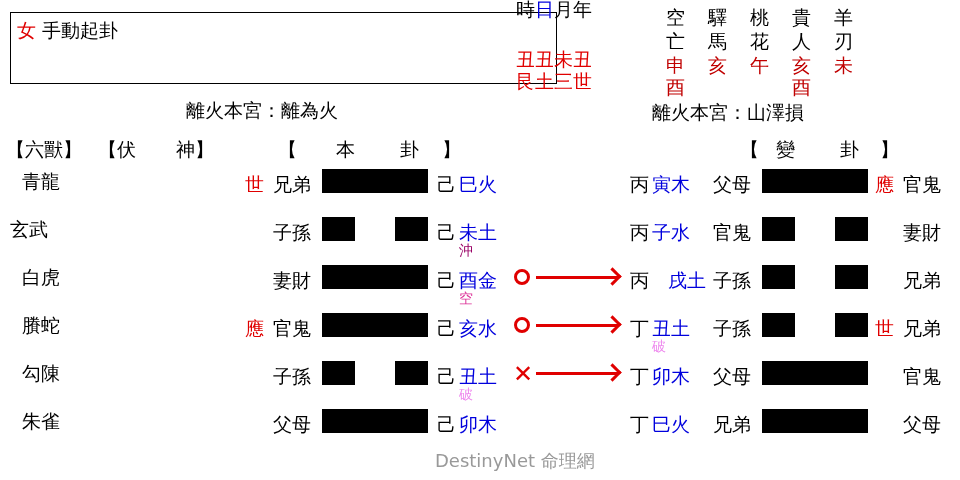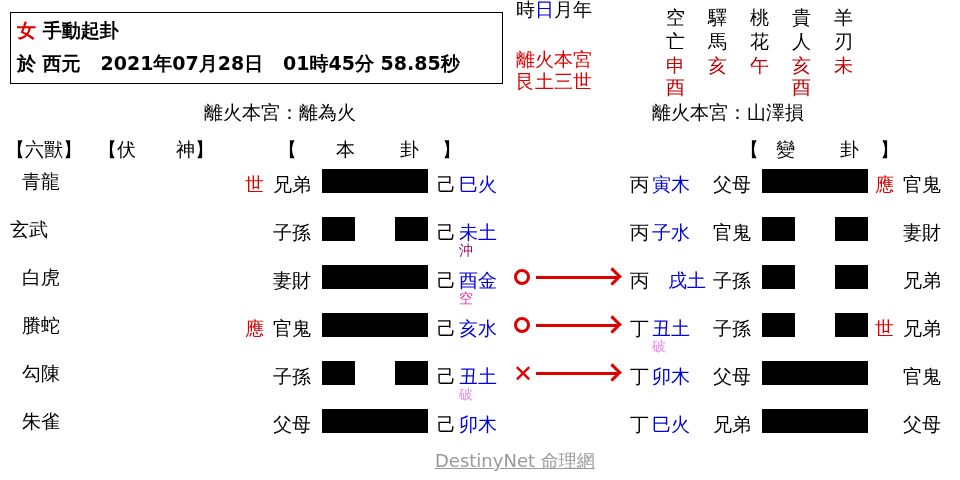--- a/index.html
+++ b/index.html
@@ -2,53 +2,48 @@
 <html><head>
 <meta charset="utf-8">
 <style>
   * { box-sizing: border-box; margin: 0; padding: 0; }
   body { width: 960px; height: 480px; background: #fff; position: relative; overflow: hidden;
          font-family: "DejaVu Sans", "Liberation Sans", sans-serif; color: #000; font-size: 19px; }
   .abs { position: absolute; white-space: nowrap; line-height: 1; }
   .red { color: #e00000; }
   .dred { color: #c00000; }
   .blue { color: #0000dd; }
-  .gray { color: #999; text-decoration: underline; }
-  .infobox { position: absolute; left: 10px; top: 12px; width: 493px; height: 72px; border: 1px solid #000; font-weight: bold; }
+  .gray { color: #999; }
+  .infobox { position: absolute; left: 10px; top: 12px; width: 547px; height: 72px; border: 1px solid #000; }
   .yang { position: absolute; height: 24px; width: 106px; background: #000; }
   .yin { position: absolute; height: 24px; width: 106px; }
   .yin::before, .yin::after { content: ""; position: absolute; top: 0; height: 24px; width: 33px; background: #000; }
   .yin::before { left: 0; }
   .yin::after { right: 0; }
   .small { font-size: 14px; }
   .arrow { position: absolute; height: 3px; background: #e00000; }
   .arrow::after { content: ""; position: absolute; right: -1px; top: -6px; width: 10px; height: 10px;
                   border-top: 3px solid #e00000; border-right: 3px solid #e00000; transform: rotate(45deg); transform-origin: center; }
   .mark-o { position: absolute; width: 16px; height: 16px; border: 3px solid #e00000; border-radius: 50%; }
   .mark-x { position: absolute; font-size: 24px; color: #e00000; font-weight: bold; line-height: 1; }
 </style>
 </head>
 <body>
 
 <div class="infobox">
   <div class="abs" style="left:6px;top:8px;">
     <span class="red">女</span>
     <span>手動起卦</span>
   </div>
-  <div class="abs" style="left:6px;top:41px;">
-    <span>於 西元</span>&nbsp;&nbsp;
-    <span>2021年07月28日</span>&nbsp;&nbsp;
-    <span>01時45分 58.85秒</span>
-  </div>
 </div>
 
 <div class="abs" style="left:516px;top:0;">
   <span>時</span><span class="blue">日</span><span>月</span><span>年</span>
 </div>
-<div class="abs red" style="left:516px;top:50px;">離火本宮</div>
+<div class="abs red" style="left:516px;top:50px;">丑丑未丑</div>
 <div class="abs red" style="left:516px;top:72px;">艮土三世</div>
 
 <div id="shensha">
     <div>
       <div class="abs " style="left: 666px; top: 8px;">空</div>
       <div class="abs " style="left: 666px; top: 32px;">亡</div>
       <div class="abs dred" style="left: 666px; top: 56px;">申</div>
       <div class="abs dred" style="left: 666px; top: 78px;">酉</div>
     </div>
     <div>
@@ -67,21 +62,21 @@
       <div class="abs dred" style="left: 792px; top: 56px;">亥</div>
       <div class="abs dred" style="left: 792px; top: 78px;">酉</div>
     </div>
     <div>
       <div class="abs " style="left: 834px; top: 8px;">羊</div>
       <div class="abs " style="left: 834px; top: 32px;">刃</div>
       <div class="abs dred" style="left: 834px; top: 56px;">未</div>
     </div>
   </div>
 
-<div class="abs" style="left:204px;top:103px;">離火本宮：離為火</div>
+<div class="abs" style="left:186px;top:103px;font-family:Liberation Mono, monospace;">離火本宮：離為火</div>
 <div class="abs" style="left:652px;top:103px;">離火本宮：山澤損</div>
 
 <div class="abs" style="left:6px;top:140px;">【六獸】</div>
 <div class="abs" style="left:98px;top:140px;">【伏</div>
 <div class="abs" style="left:176px;top:140px;">神】</div>
 <div class="abs" style="left:278px;top:140px;">【</div>
 <div class="abs" style="left:336px;top:140px;">本</div>
 <div class="abs" style="left:400px;top:140px;">卦</div>
 <div class="abs" style="left:442px;top:140px;">】</div>
 <div class="abs" style="left:740px;top:140px;">【</div>

